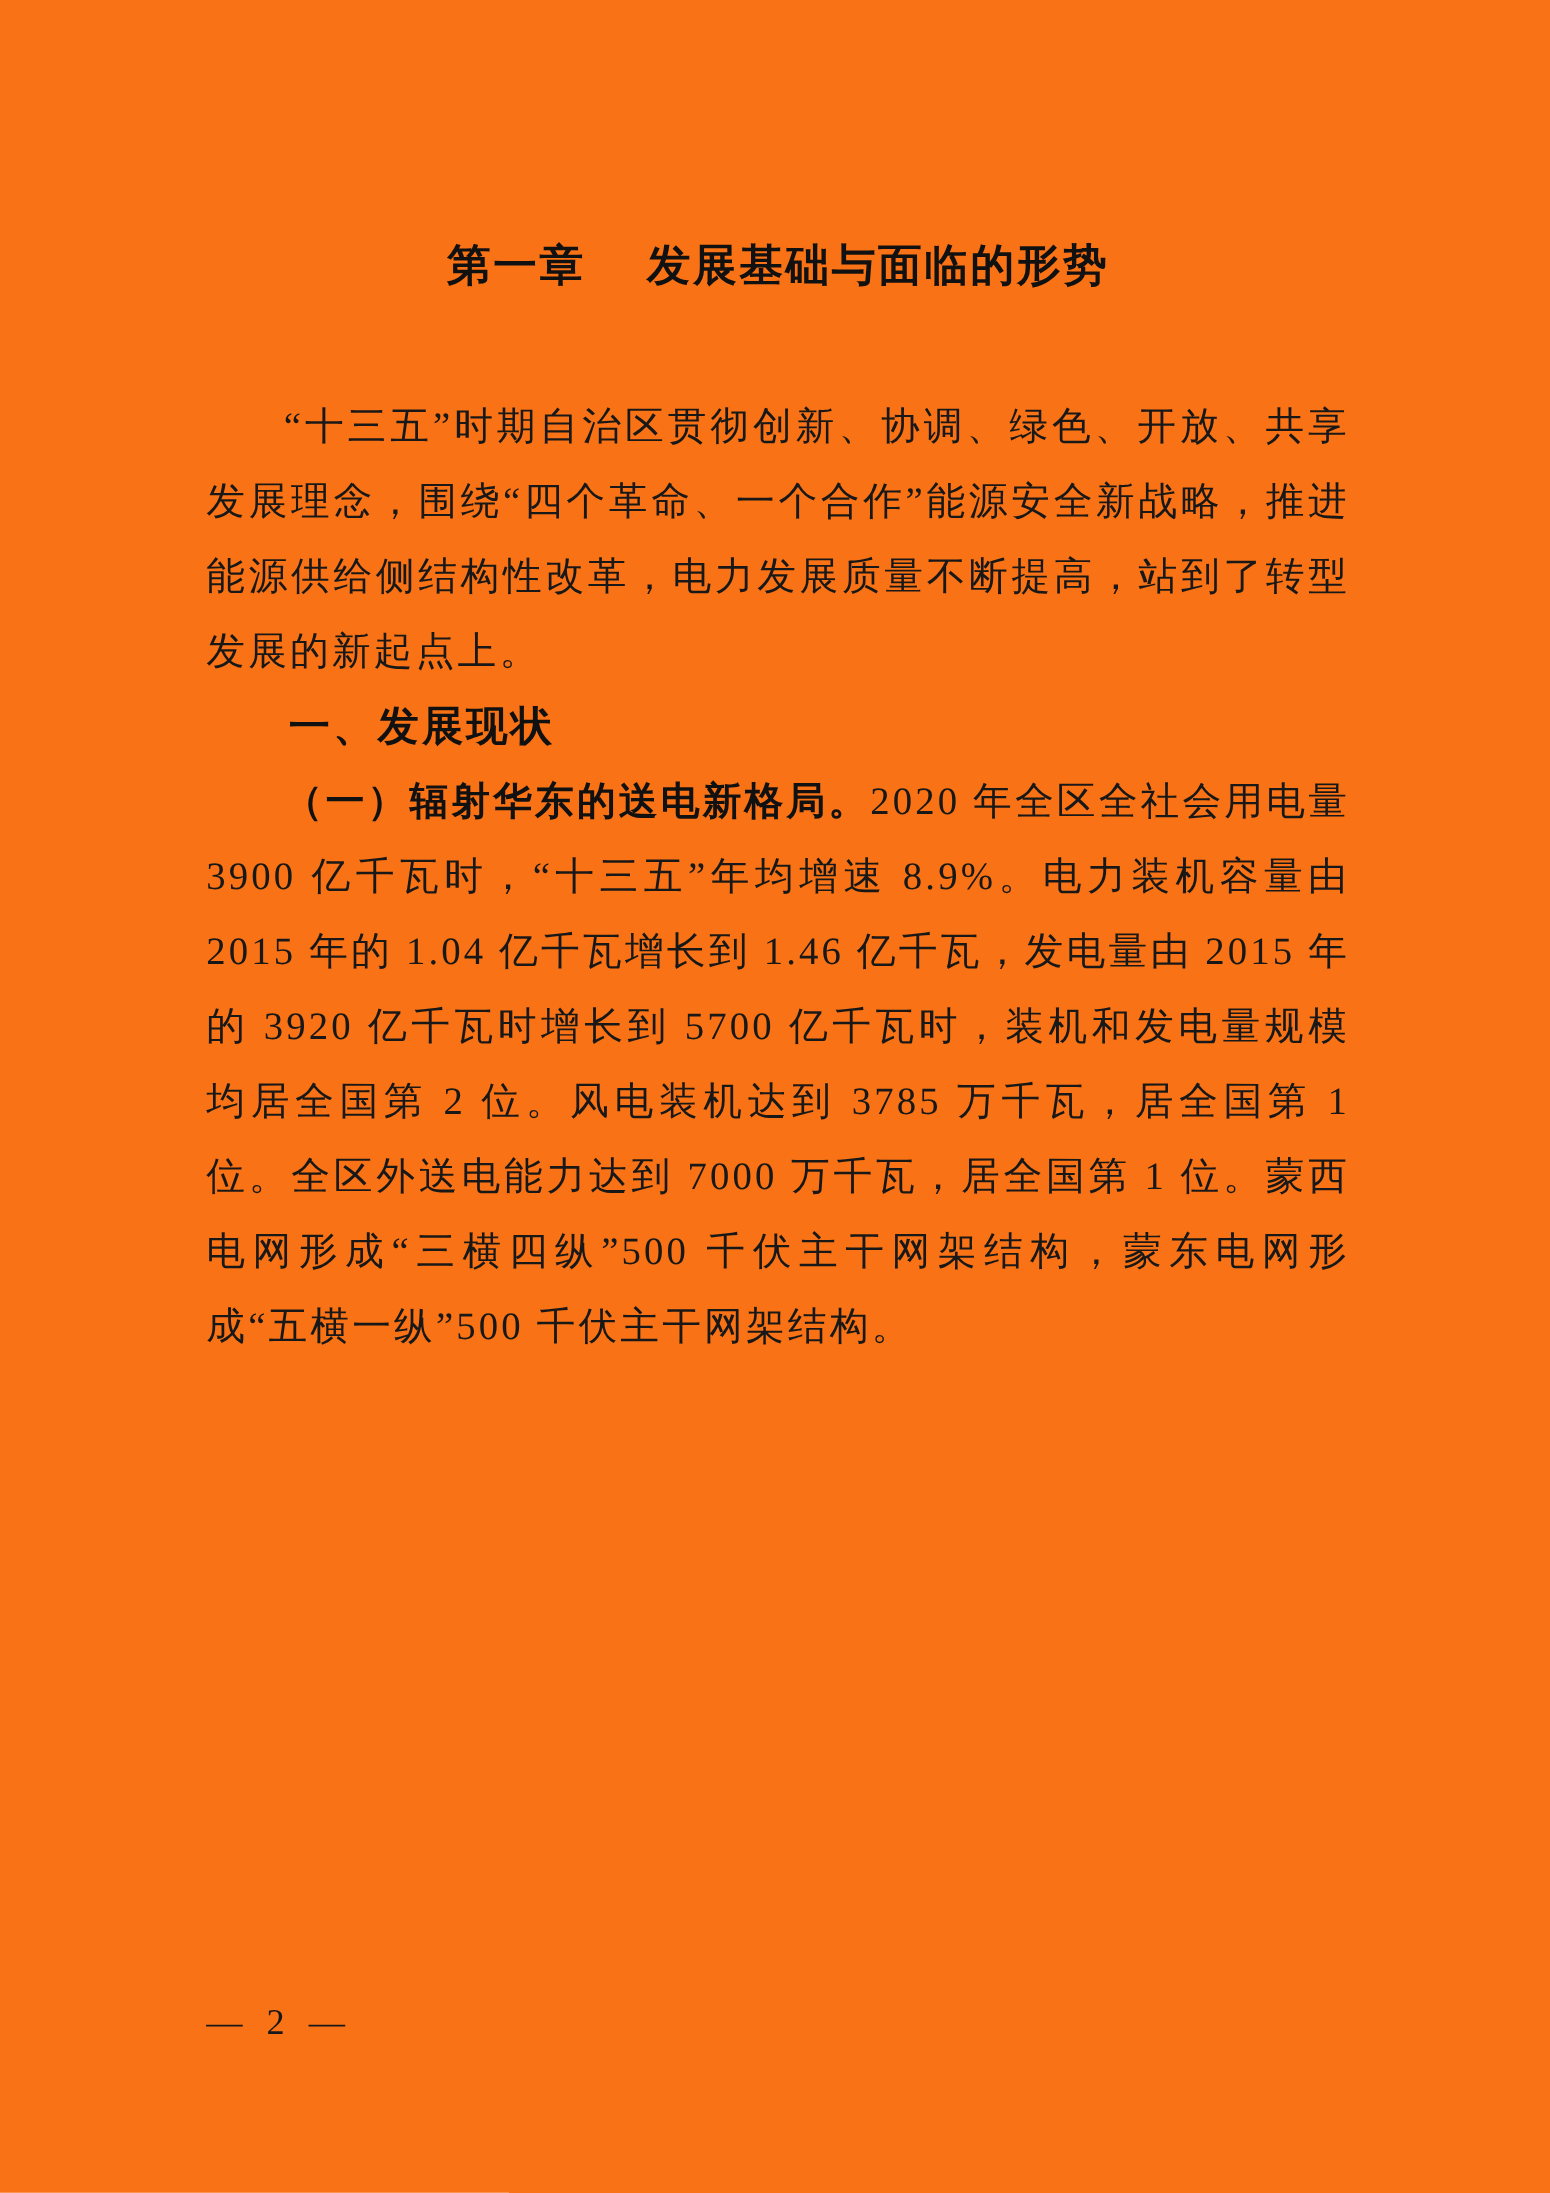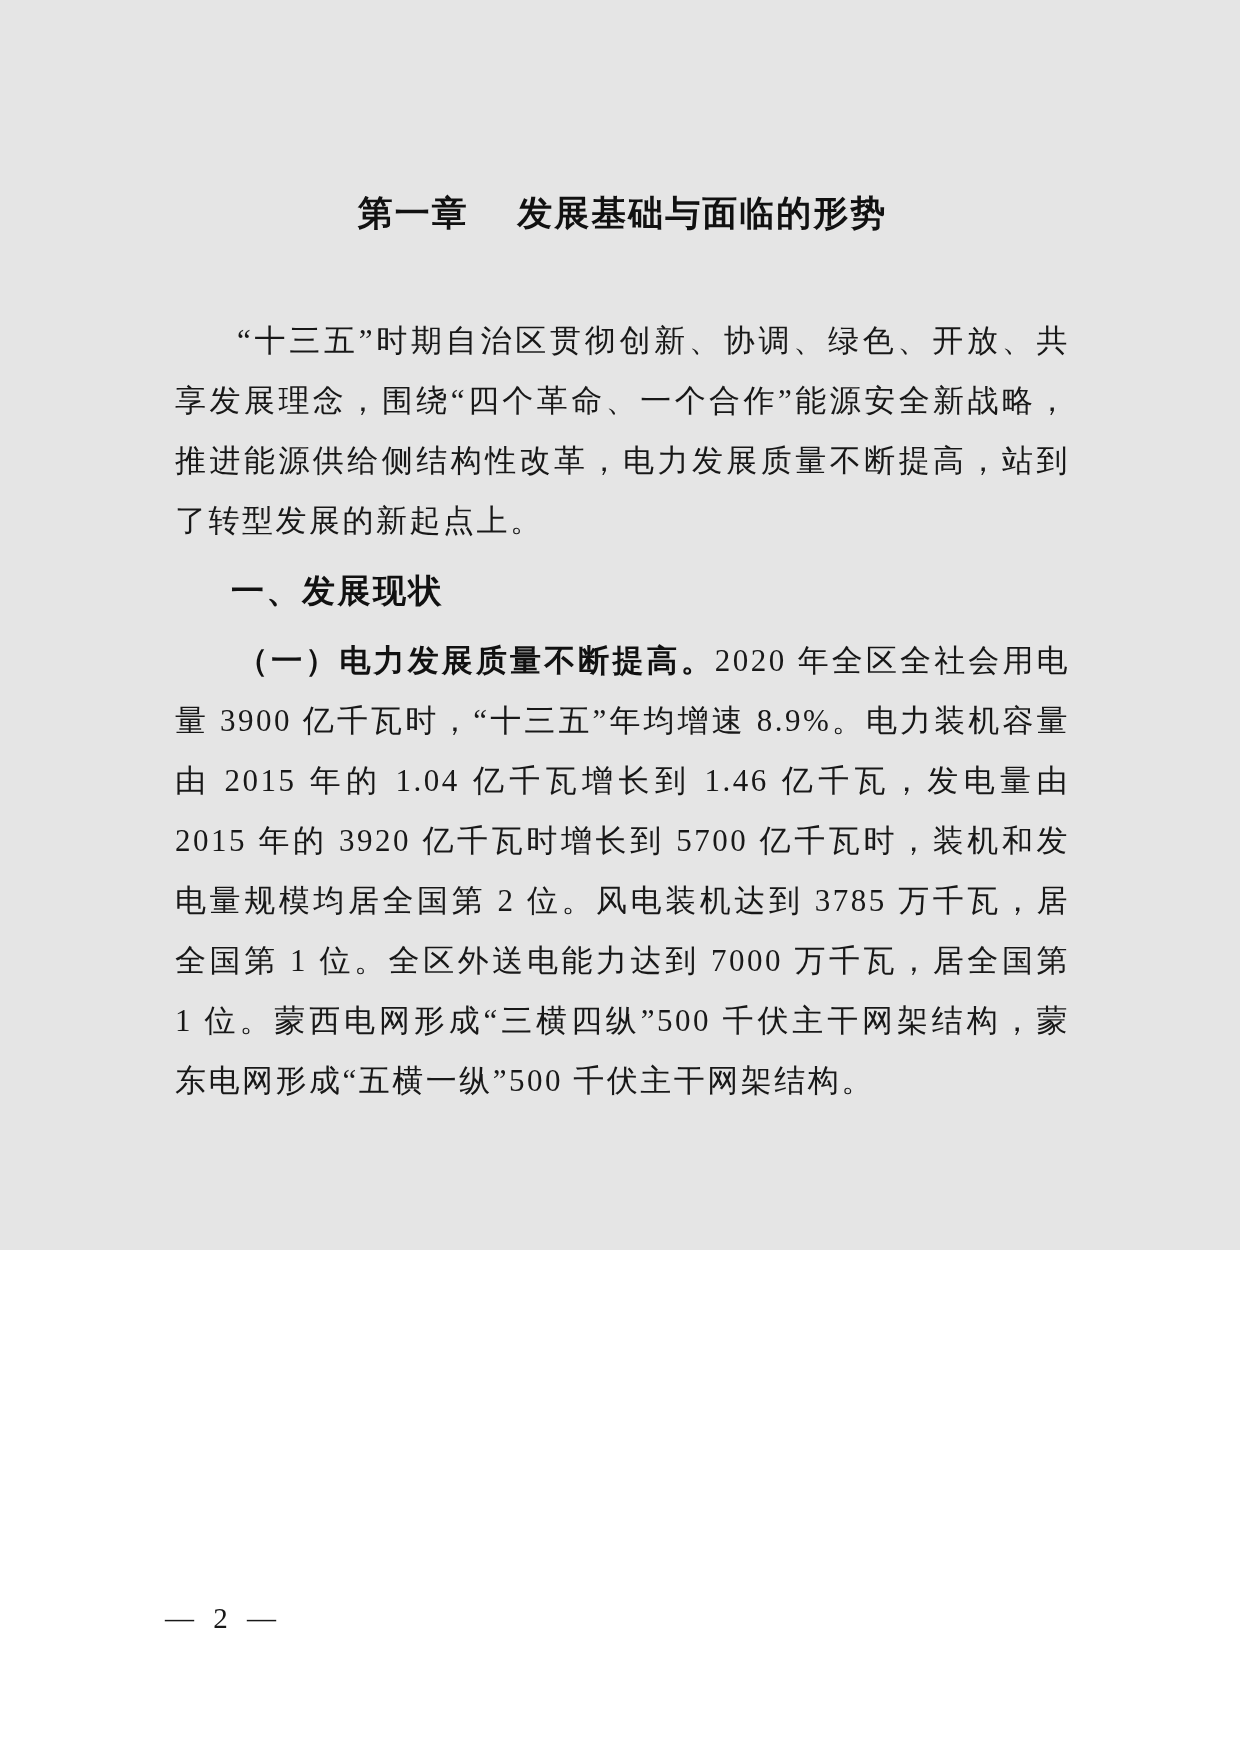--- a/index.html
+++ b/index.html
@@ -9,22 +9,22 @@
     background: #ffffff;
     position: relative;
     font-family: "Liberation Serif", "DejaVu Serif", serif;
     color: #161616;
     overflow: hidden;
   }
   .page {
     position: absolute;
     left: 0; top: 0;
     width: 1240px;
-    height: 1250px;
-    background: #e5e5e5;
+    height: 1754px;
+    background: #f97316;
   }
   .content {
     position: absolute;
     left: 165px;
     top: 192px;
     width: 915px;
   }
   .chapter-title {
     margin: 0;
     font-family: "Liberation Sans", "DejaVu Sans", sans-serif;
@@ -32,21 +32,21 @@
     font-size: 35px;
     line-height: 42px;
     letter-spacing: 2px;
     text-align: center;
     color: #111;
   }
   .body-text {
     margin: 77px 0 0 0;
   }
   p.para {
-    margin: 10px;
+    margin: 0;
     font-size: 31px;
     line-height: 60px;
     letter-spacing: 2.5px;
     text-align: justify;
     text-justify: inter-character;
     text-indent: 2em;
     color: #181818;
   }
   h2.sub-heading {
     margin: 0;
@@ -82,21 +82,21 @@
   <div class="content">
 
     <h1 class="chapter-title">第一章　 发展基础与面临的形势</h1>
 
     <div class="body-text">
 
       <p class="para">“十三五”时期自治区贯彻创新、协调、绿色、开放、共享发展理念，围绕“四个革命、一个合作”能源安全新战略，推进能源供给侧结构性改革，电力发展质量不断提高，站到了转型发展的新起点上。</p>
 
       <h2 class="sub-heading">一、发展现状</h2>
 
-      <p class="para"><b class="lead">（一）电力发展质量不断提高。</b><span>2020 年全区全社会用电量 3900 亿千瓦时，“十三五”年均增速 8.9%。电力装机容量由 2015 年的 1.04 亿千瓦增长到 1.46 亿千瓦，发电量由 2015 年的 3920 亿千瓦时增长到 5700 亿千瓦时，装机和发电量规模均居全国第 2 位。风电装机达到 3785 万千瓦，居全国第 1 位。全区外送电能力达到 7000 万千瓦，居全国第 1 位。蒙西电网形成“三横四纵”500 千伏主干网架结构，蒙东电网形成“五横一纵”500 千伏主干网架结构。</span></p>
+      <p class="para"><b class="lead">（一）辐射华东的送电新格局。</b><span>2020 年全区全社会用电量 3900 亿千瓦时，“十三五”年均增速 8.9%。电力装机容量由 2015 年的 1.04 亿千瓦增长到 1.46 亿千瓦，发电量由 2015 年的 3920 亿千瓦时增长到 5700 亿千瓦时，装机和发电量规模均居全国第 2 位。风电装机达到 3785 万千瓦，居全国第 1 位。全区外送电能力达到 7000 万千瓦，居全国第 1 位。蒙西电网形成“三横四纵”500 千伏主干网架结构，蒙东电网形成“五横一纵”500 千伏主干网架结构。</span></p>
 
 
     </div>
   </div>
 
   <div class="page-footer">— 2 —</div>
 
 </div>
 
 </body></html>

